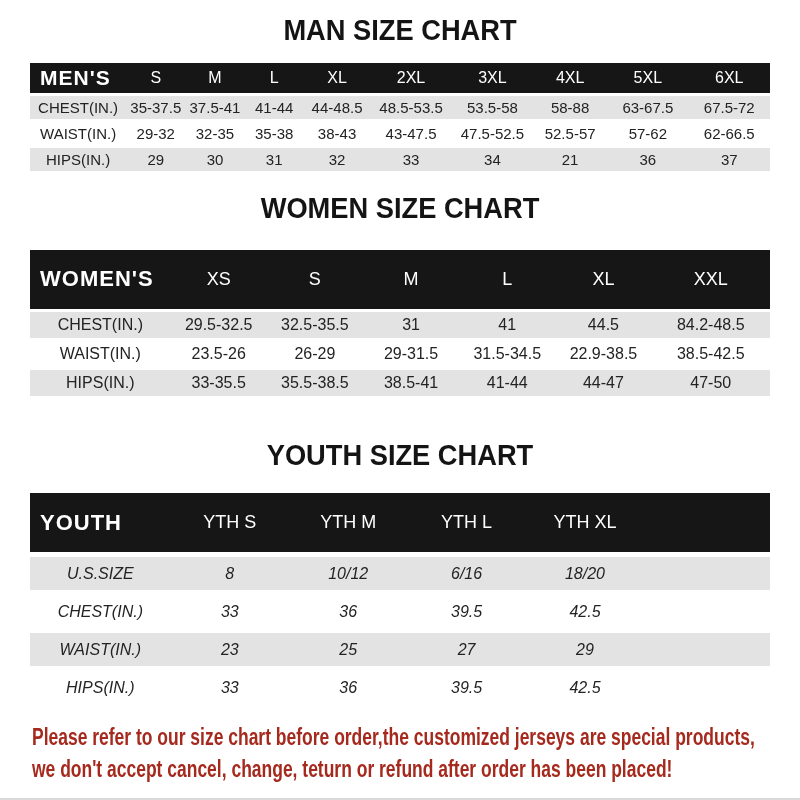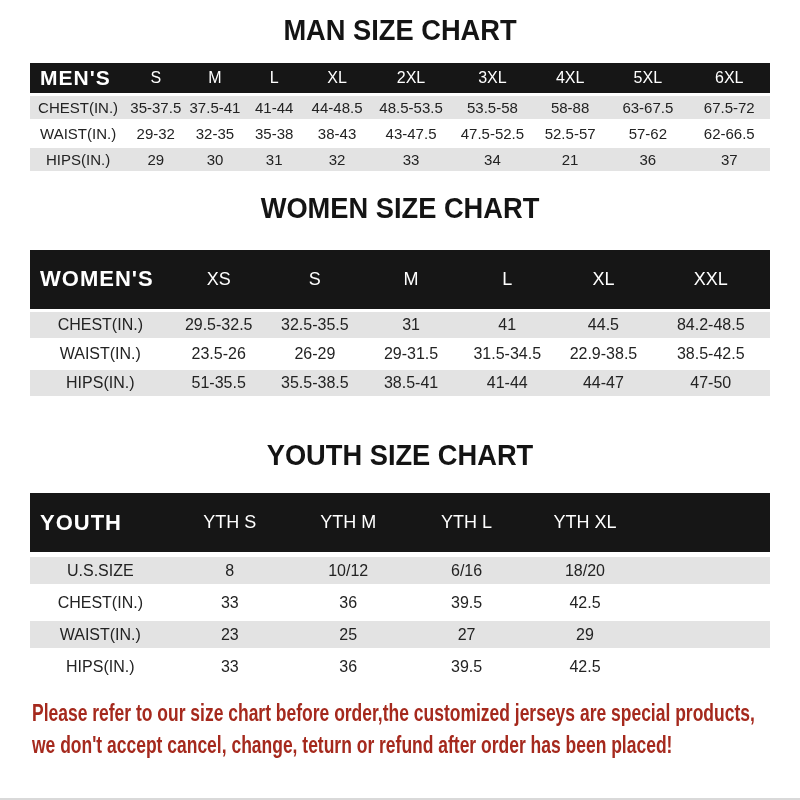--- a/index.html
+++ b/index.html
@@ -80,21 +80,21 @@
   .women thead th.corner, .youth thead th.corner { font-size: 22px; }
 
   .size-table tbody th, .size-table tbody td {
     font-weight: 400;
     text-align: center;
     vertical-align: middle;
     color: #232323;
   }
   .men   tbody th, .men   tbody td { height: 23px; font-size: 15px; }
   .women tbody th, .women tbody td { height: 26px; font-size: 16px; }
-  .youth tbody th, .youth tbody td { height: 27px; font-size: 16px; }
+  .youth tbody th, .youth tbody td { height: 33px; font-size: 16px; font-style: italic; }
 
   .size-table tbody tr:nth-child(odd)  { background: #E3E3E3; }
   .size-table tbody tr:nth-child(even) { background: #ffffff; }
 
   
   .footer {
     margin: 12px 0 0 32px;
   }
   .note-line {
     display: block;
@@ -220,21 +220,21 @@
             <th>WAIST(IN.)</th>
             <td>23.5-26</td>
             <td>26-29</td>
             <td>29-31.5</td>
             <td>31.5-34.5</td>
             <td>22.9-38.5</td>
             <td>38.5-42.5</td>
           </tr>
           <tr>
             <th>HIPS(IN.)</th>
-            <td>51-35.5</td>
+            <td>33-35.5</td>
             <td>35.5-38.5</td>
             <td>38.5-41</td>
             <td>41-44</td>
             <td>44-47</td>
             <td>47-50</td>
           </tr>
         </tbody>
       </table>
   </section>
 

